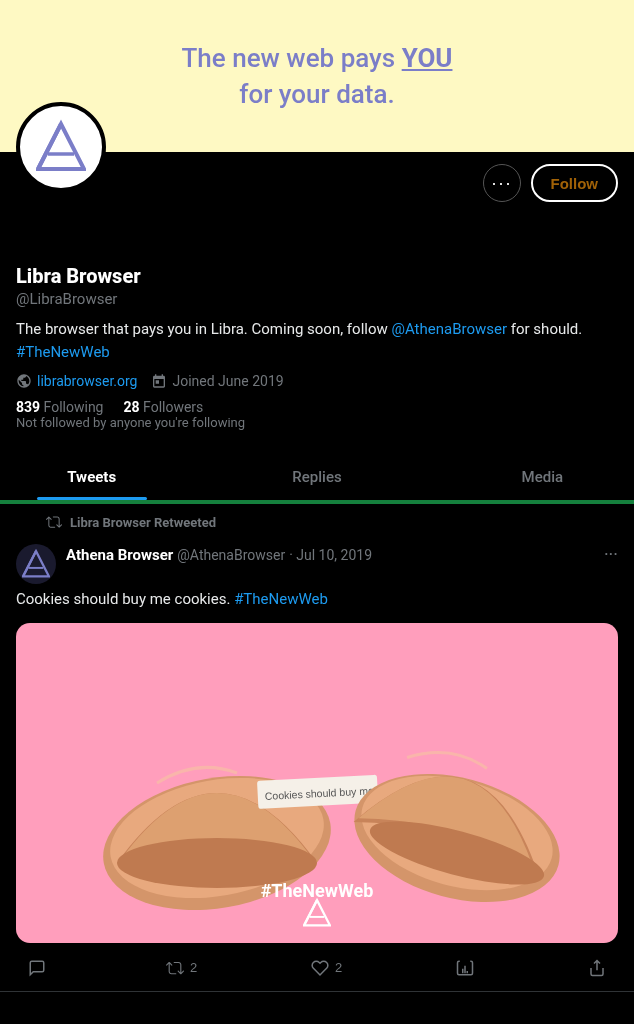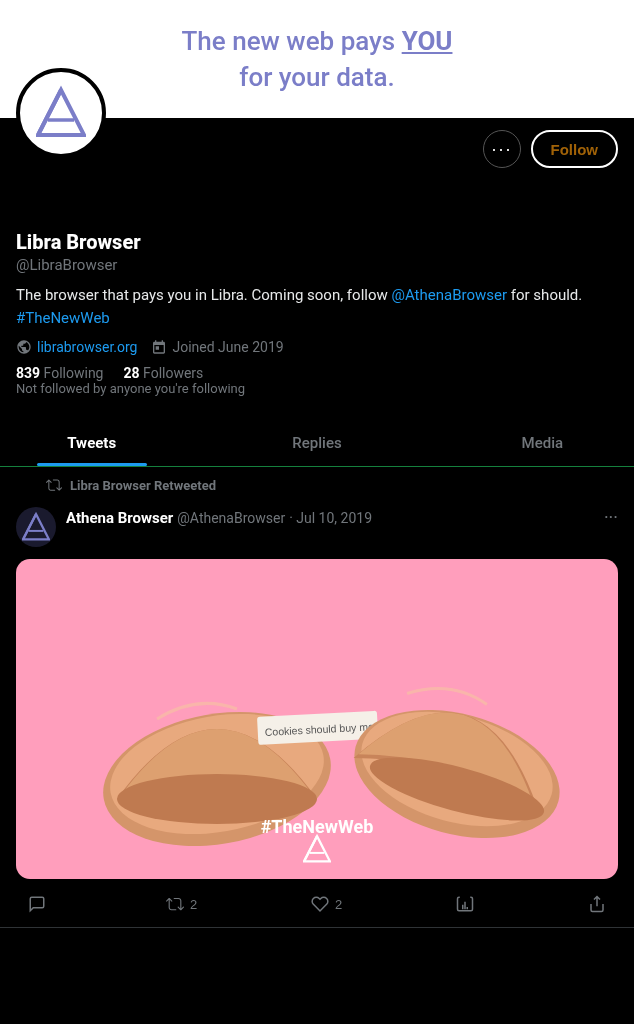--- a/index.html
+++ b/index.html
@@ -7,23 +7,23 @@
       font-family: -apple-system, BlinkMacSystemFont, "Segoe UI", Roboto, Helvetica, Arial, sans-serif;
       background: #000;
       color: #fff;
       width: 634px;
       min-height: 1024px;
       overflow-x: hidden;
     }
 
     
     .banner {
-      background: #ffffff;
+      background: #fef9c3;
       width: 100%;
-      height: 118px;
+      height: 152px;
       display: flex;
       align-items: center;
       justify-content: center;
       text-align: center;
       padding: 20px;
     }
     .banner-text {
       font-size: 26px;
       font-weight: 500;
       color: #7b7ec8;
@@ -159,21 +159,21 @@
     }
     .not-followed {
       font-size: 13px;
       color: #71767b;
       margin-top: 0;
     }
 
     
     .tabs {
       display: flex;
-      border-bottom: 1px solid #15803d;
+      border-bottom: 4px solid #15803d;
       margin-top: 12px;
       gap: 42px;
     }
     .tab {
       flex: 1;
       text-align: center;
       padding: 14px 0;
       font-size: 15px;
       font-weight: 500;
       color: #71767b;
@@ -404,20 +404,23 @@
         <div class="tweet-name-row">
           <div>
             <span class="tweet-name">Athena Browser</span>
             <span class="tweet-handle"> <span>@AthenaBrowser</span></span>
             <span class="tweet-date"> · <span>Jul 10, 2019</span></span>
           </div>
           <div class="tweet-more">···</div>
         </div>
       </div>
     </div>
+    <div class="tweet-body">
+      <span>Cookies should buy me cookies. </span><a href="#">#TheNewWeb</a>
+    </div>
 
     <div class="tweet-image">
       <svg width="540" height="300" viewBox="0 0 540 300">
 
         <g transform="translate(50, 30)">
 
           <ellipse cx="120" cy="180" rx="115" ry="65" fill="#d4956a" transform="rotate(-10, 120, 180)"></ellipse>
           <ellipse cx="120" cy="175" rx="108" ry="58" fill="#e8a97e" transform="rotate(-10, 120, 175)"></ellipse>
 
           <path d="M20,200 Q120,60 220,200 Q120,175 20,200 Z" fill="#c8845a"></path>

